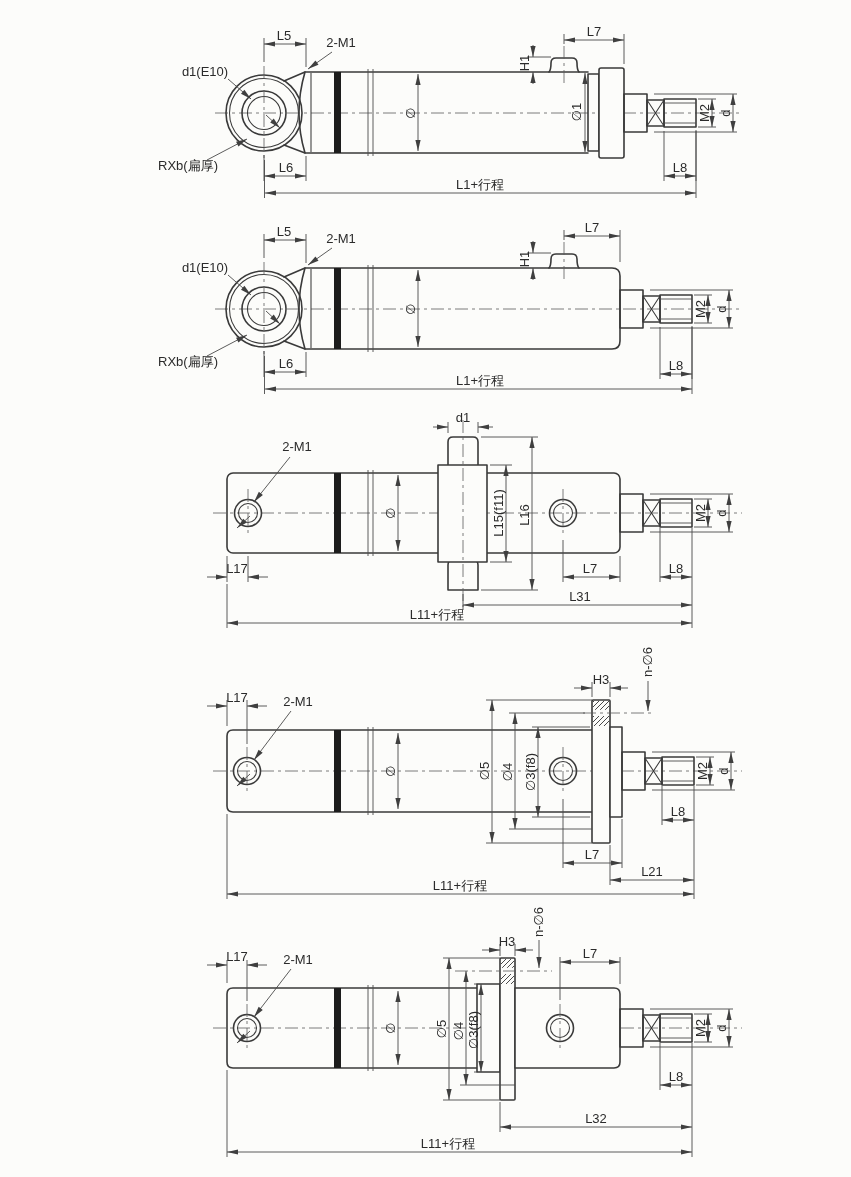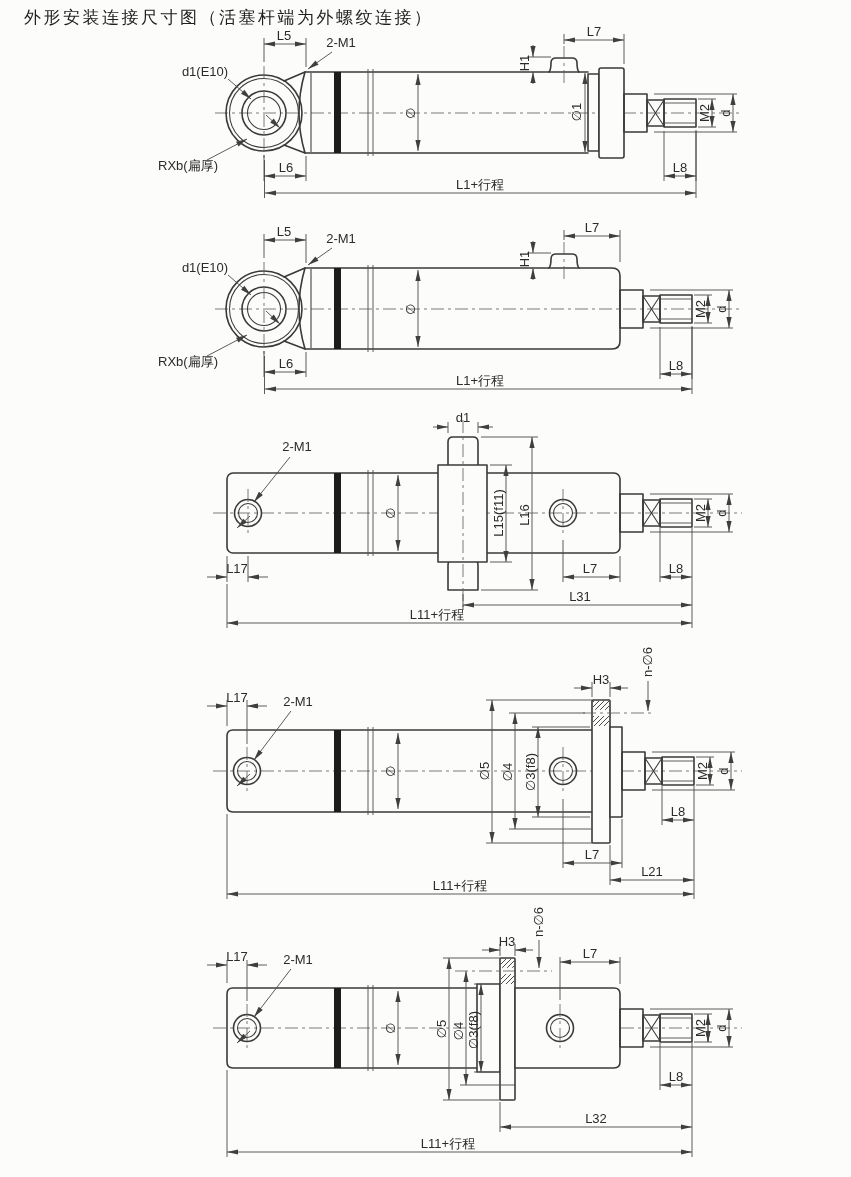--- a/index.html
+++ b/index.html
@@ -15,21 +15,20 @@
   .dim,.ext{stroke:var(--dim,#4a4a4a);stroke-width:0.9;fill:none;}
   .cl{stroke:#5a5a5a;stroke-width:0.8;fill:none;stroke-dasharray:13 4 3 4;}
   .seam{fill:var(--seam,#1c1c1c);stroke:none;}
   .hat{fill:url(#h45);stroke:none;}
   .lbl{font:13px "Liberation Sans","DejaVu Sans",sans-serif;fill:#2b2b2b;text-anchor:middle;}
 </style>
 </head>
 <body>
 
 <div class="page">
-  <div class="title">外形安装连接尺寸图（活塞杆端为外螺纹连接）</div>
 
   <svg width="851" height="1177" viewBox="0 0 851 1177">
     <defs>
       <marker id="arr" markerUnits="userSpaceOnUse" markerWidth="13" markerHeight="8" viewBox="-11.5 -4 12.5 8" refX="0" refY="0" orient="auto">
         <path d="M0,0 L-11,2.6 L-11,-2.6 Z" fill="#3f3f3f"></path>
       </marker>
       <marker id="arrs" markerUnits="userSpaceOnUse" markerWidth="13" markerHeight="8" viewBox="-11.5 -4 12.5 8" refX="0" refY="0" orient="auto-start-reverse">
         <path d="M0,0 L-11,2.6 L-11,-2.6 Z" fill="#3f3f3f"></path>
       </marker>
       <pattern id="h45" patternUnits="userSpaceOnUse" width="5" height="5">

